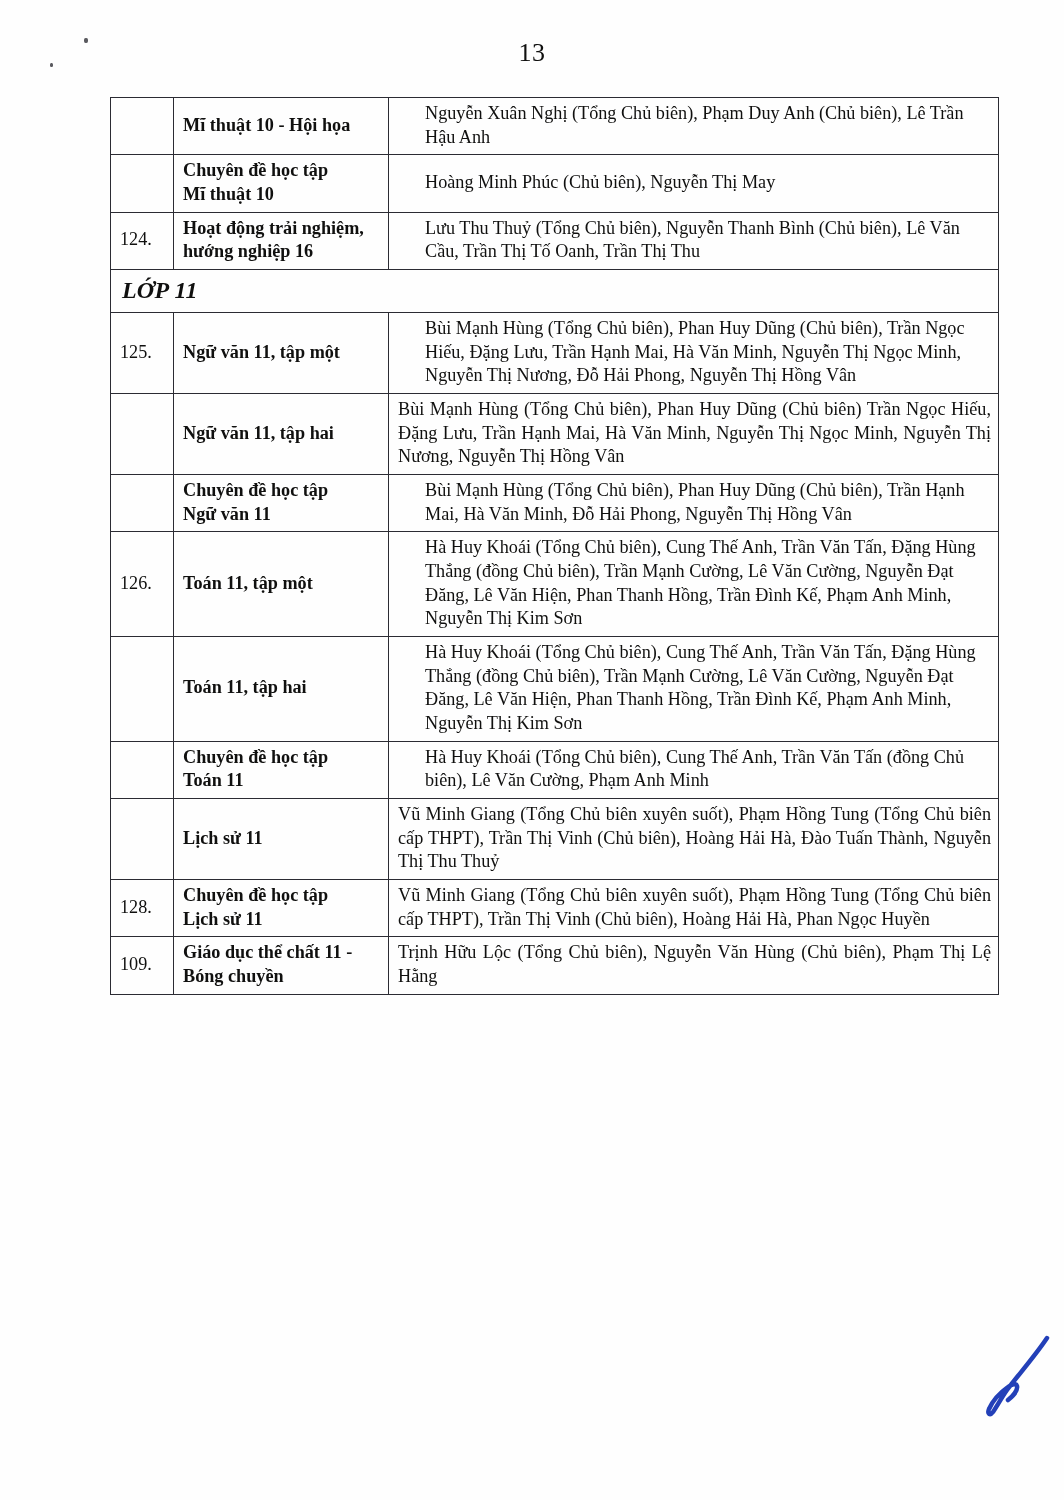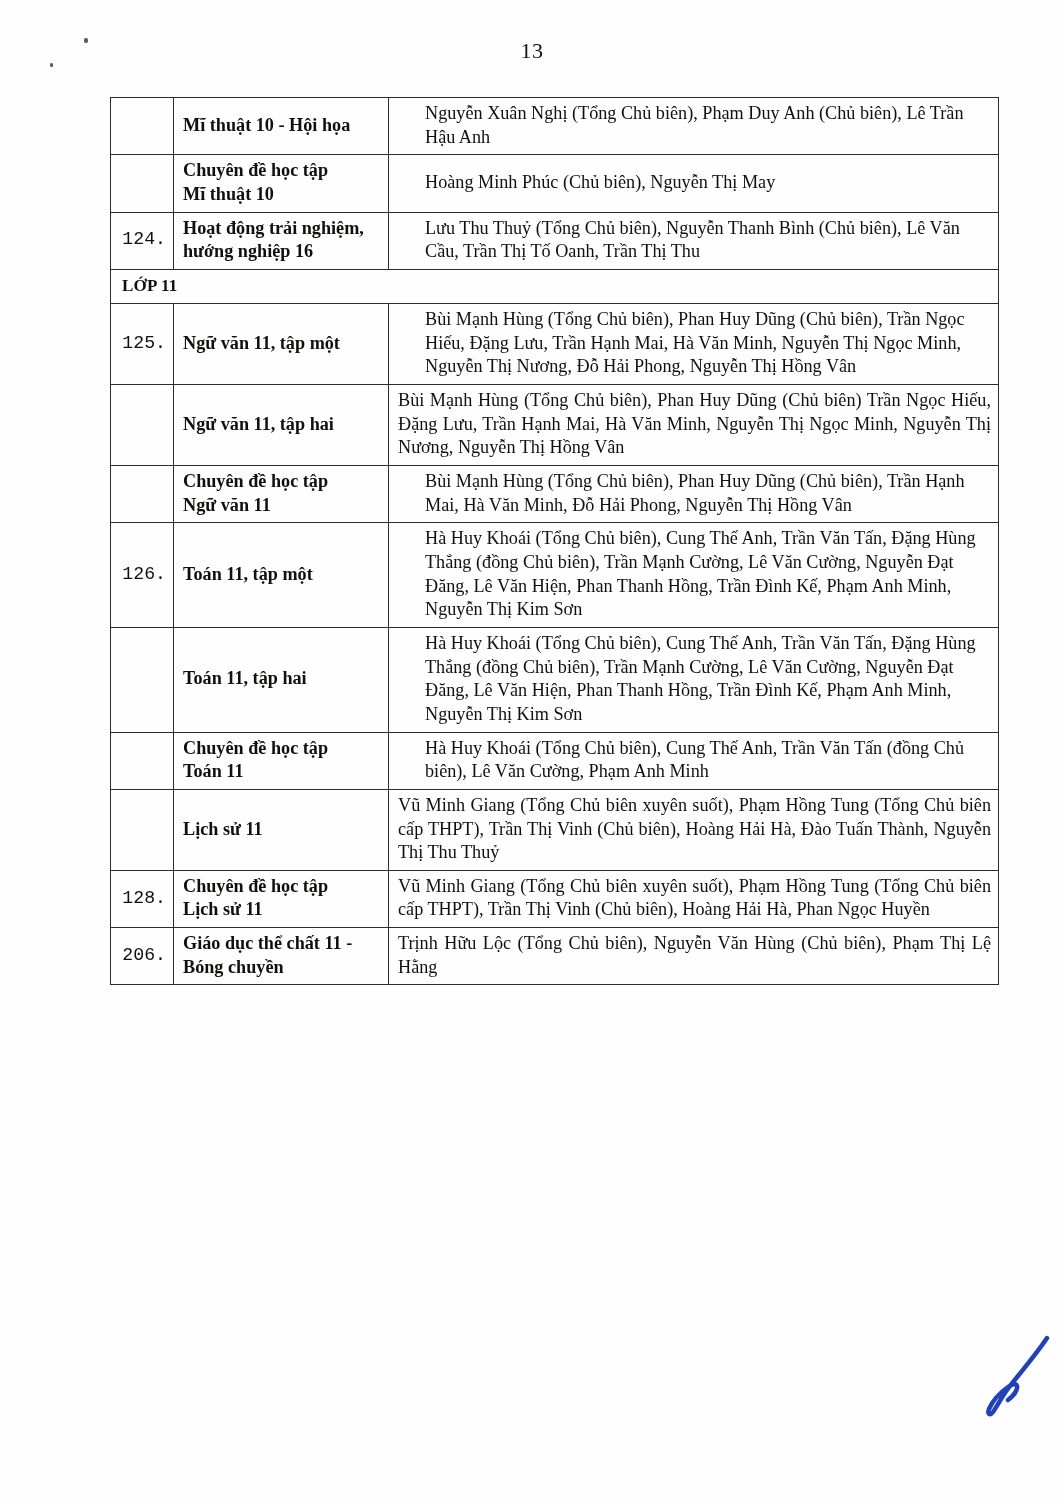--- a/index.html
+++ b/index.html
@@ -30,21 +30,21 @@
   }
   .speck-a { left: 84px; top: 38px; width: 4px; height: 5px; }
   .speck-b { left: 50px; top: 63px; width: 3px; height: 4px; }
 
   .page-number {
     position: absolute;
     top: 38px;
     left: 0;
     right: 0;
     text-align: center;
-    font-size: 22px;
+    font-size: 26px;
     letter-spacing: 0.5px;
   }
 
   .table-wrap {
     position: absolute;
     left: 110px;
     top: 97px;
     width: 888px;
   }
 
@@ -60,26 +60,25 @@
     font-size: 18.2px;
     line-height: 1.30;
     vertical-align: middle;
   }
 
   col.c-num { width: 63px; }
   col.c-title { width: 215px; }
   col.c-authors { width: 610px; }
 
   td.num {
-    text-align: right;
+    text-align: left;
     vertical-align: middle;
     font-size: 18.2px;
     padding-left: 2px;
     padding-right: 2px;
-    font-family: Liberation Mono, monospace;
   }
 
   td.title {
     vertical-align: middle;
     line-height: 1.32;
     font-weight: bold;
   }
 
   td.authors {
     text-align: justify;
@@ -90,23 +89,24 @@
     padding-left: 11px;
   }
 
   td.authors.loose {
     text-align: left;
     padding-left: 36px;
   }
 
   tr.group-row td {
     font-weight: bold;
-    font-size: 17px;
+    font-size: 24px;
     padding: 5px 9px 6px 11px;
     letter-spacing: 0.2px;
+    font-style: italic;
   }
 
   
   .ink-mark {
     position: absolute;
     left: 975px;
     top: 1330px;
     width: 80px;
     height: 90px;
     pointer-events: none;
@@ -182,21 +182,21 @@
             <td class="num"></td>
             <td class="title">Lịch sử 11</td>
             <td class="authors">Vũ Minh Giang (Tổng Chủ biên xuyên suốt), Phạm Hồng Tung (Tổng Chủ biên cấp THPT), Trần Thị Vinh (Chủ biên), Hoàng Hải Hà, Đào Tuấn Thành, Nguyễn Thị Thu Thuỷ</td>
           </tr>
           <tr>
             <td class="num">128.</td>
             <td class="title">Chuyên đề học tập<br>Lịch sử 11</td>
             <td class="authors">Vũ Minh Giang (Tổng Chủ biên xuyên suốt), Phạm Hồng Tung (Tổng Chủ biên cấp THPT), Trần Thị Vinh (Chủ biên), Hoàng Hải Hà, Phan Ngọc Huyền</td>
           </tr>
           <tr>
-            <td class="num">206.</td>
+            <td class="num">109.</td>
             <td class="title">Giáo dục thể chất 11 - Bóng chuyền</td>
             <td class="authors">Trịnh Hữu Lộc (Tổng Chủ biên), Nguyễn Văn Hùng (Chủ biên), Phạm Thị Lệ Hằng</td>
           </tr>
         </tbody>
     </table>
   </div>
 
   <svg class="ink-mark" viewBox="0 0 80 90" xmlns="http://www.w3.org/2000/svg">
     <path d="M72 8 C60 26, 44 44, 32 60 C27 67, 22 76, 18 82 C15 86, 12 84, 14 79 C18 70, 26 62, 33 57 C37 54, 41 53, 42 56 C43 60, 38 66, 33 70" fill="none" stroke="#2340b8" stroke-width="4.5" stroke-linecap="round" stroke-linejoin="round"></path>
   </svg>

